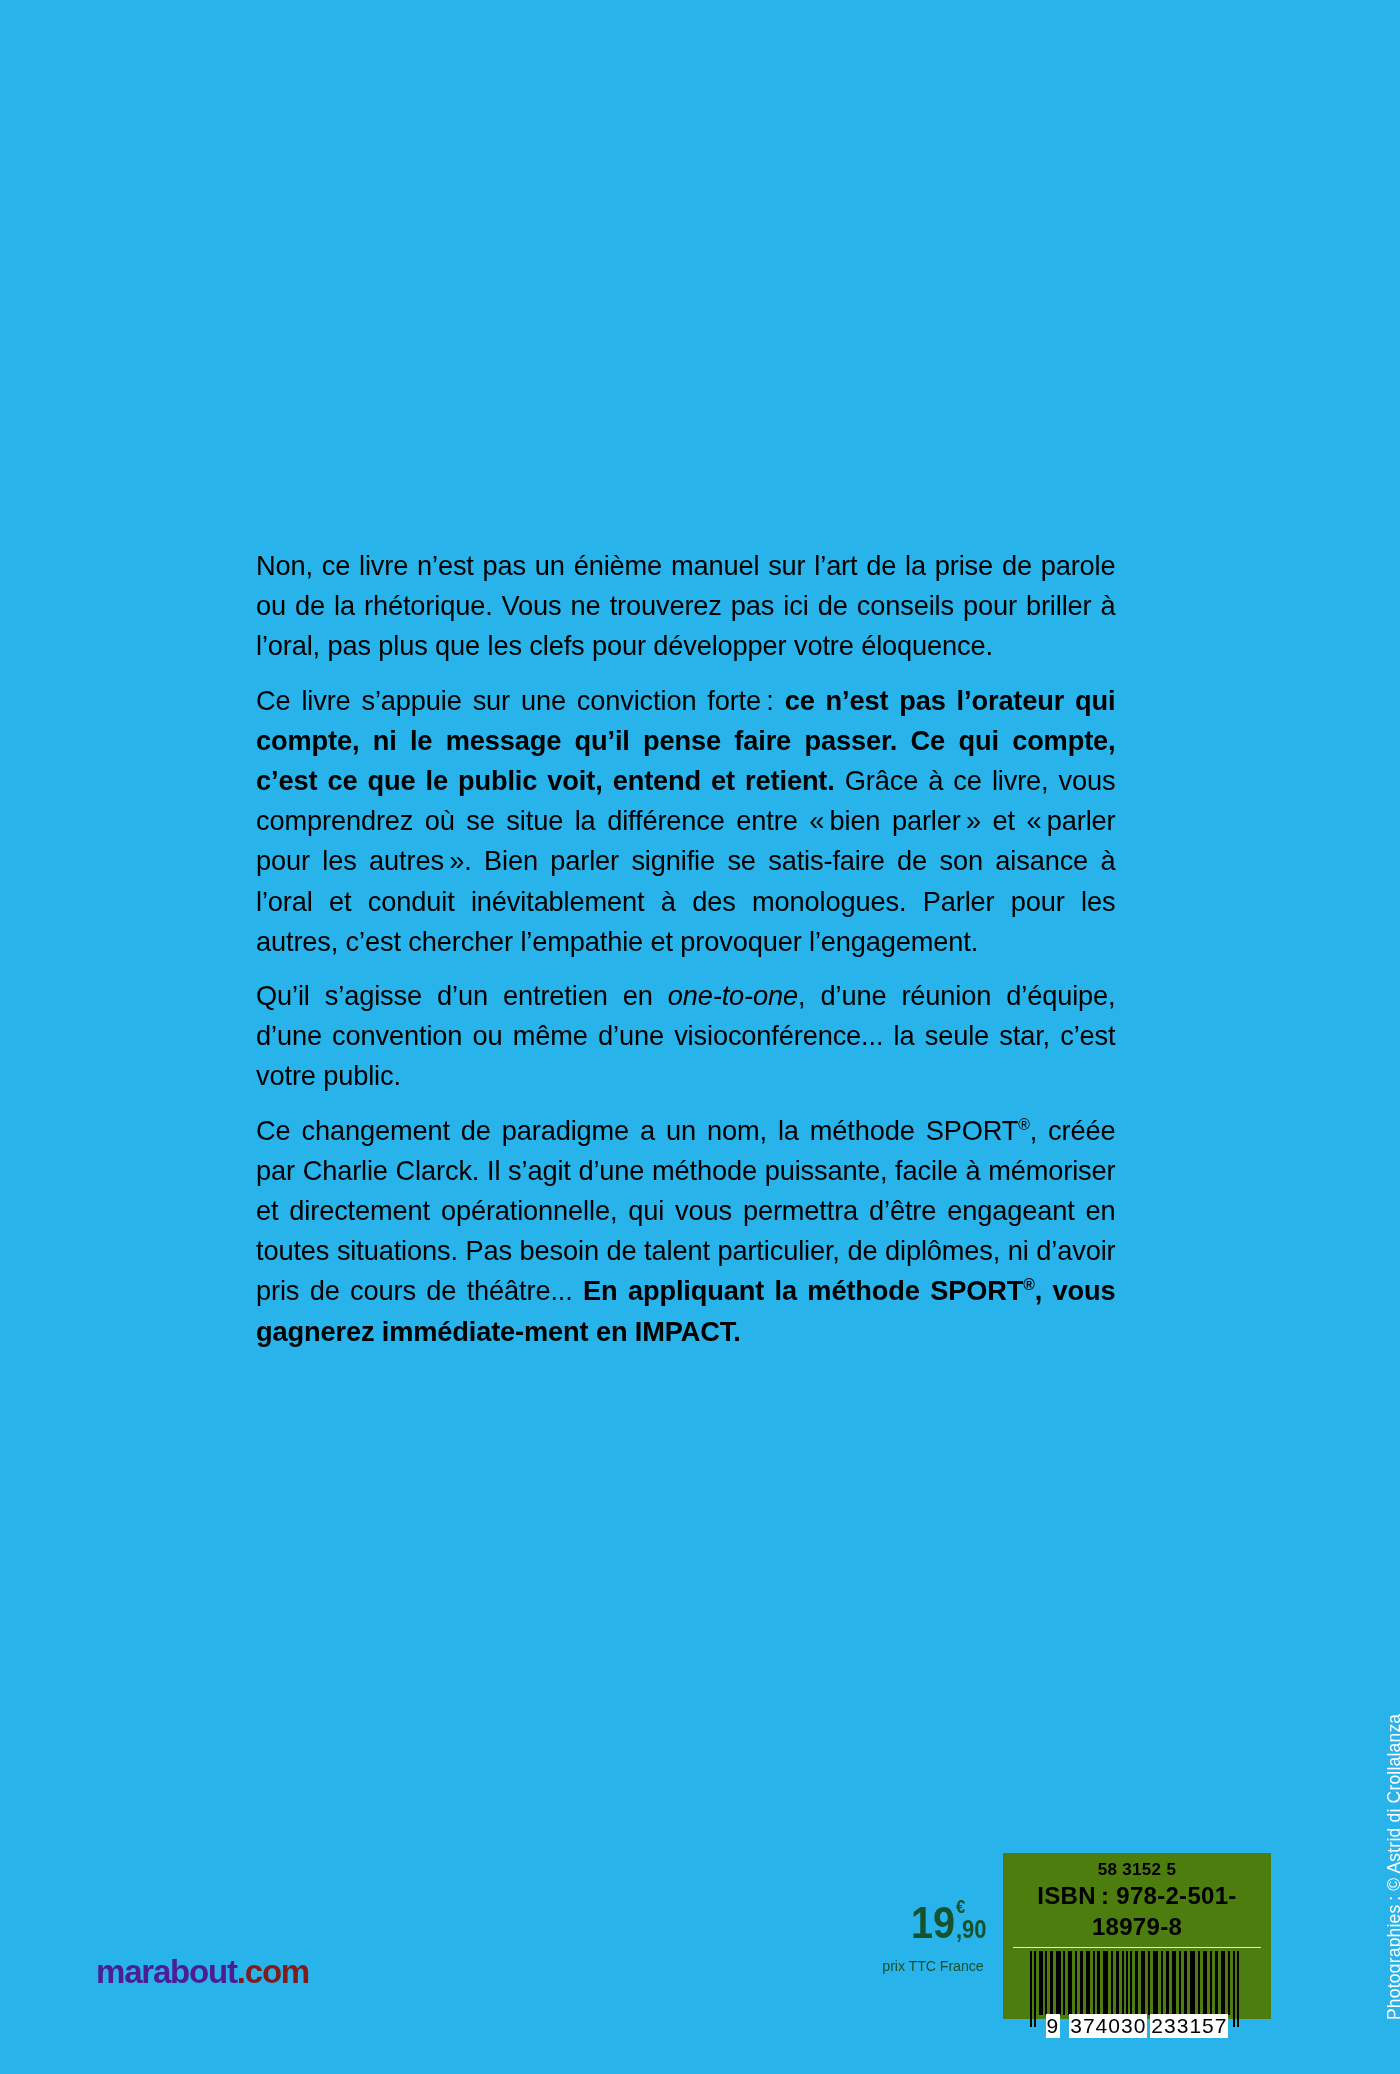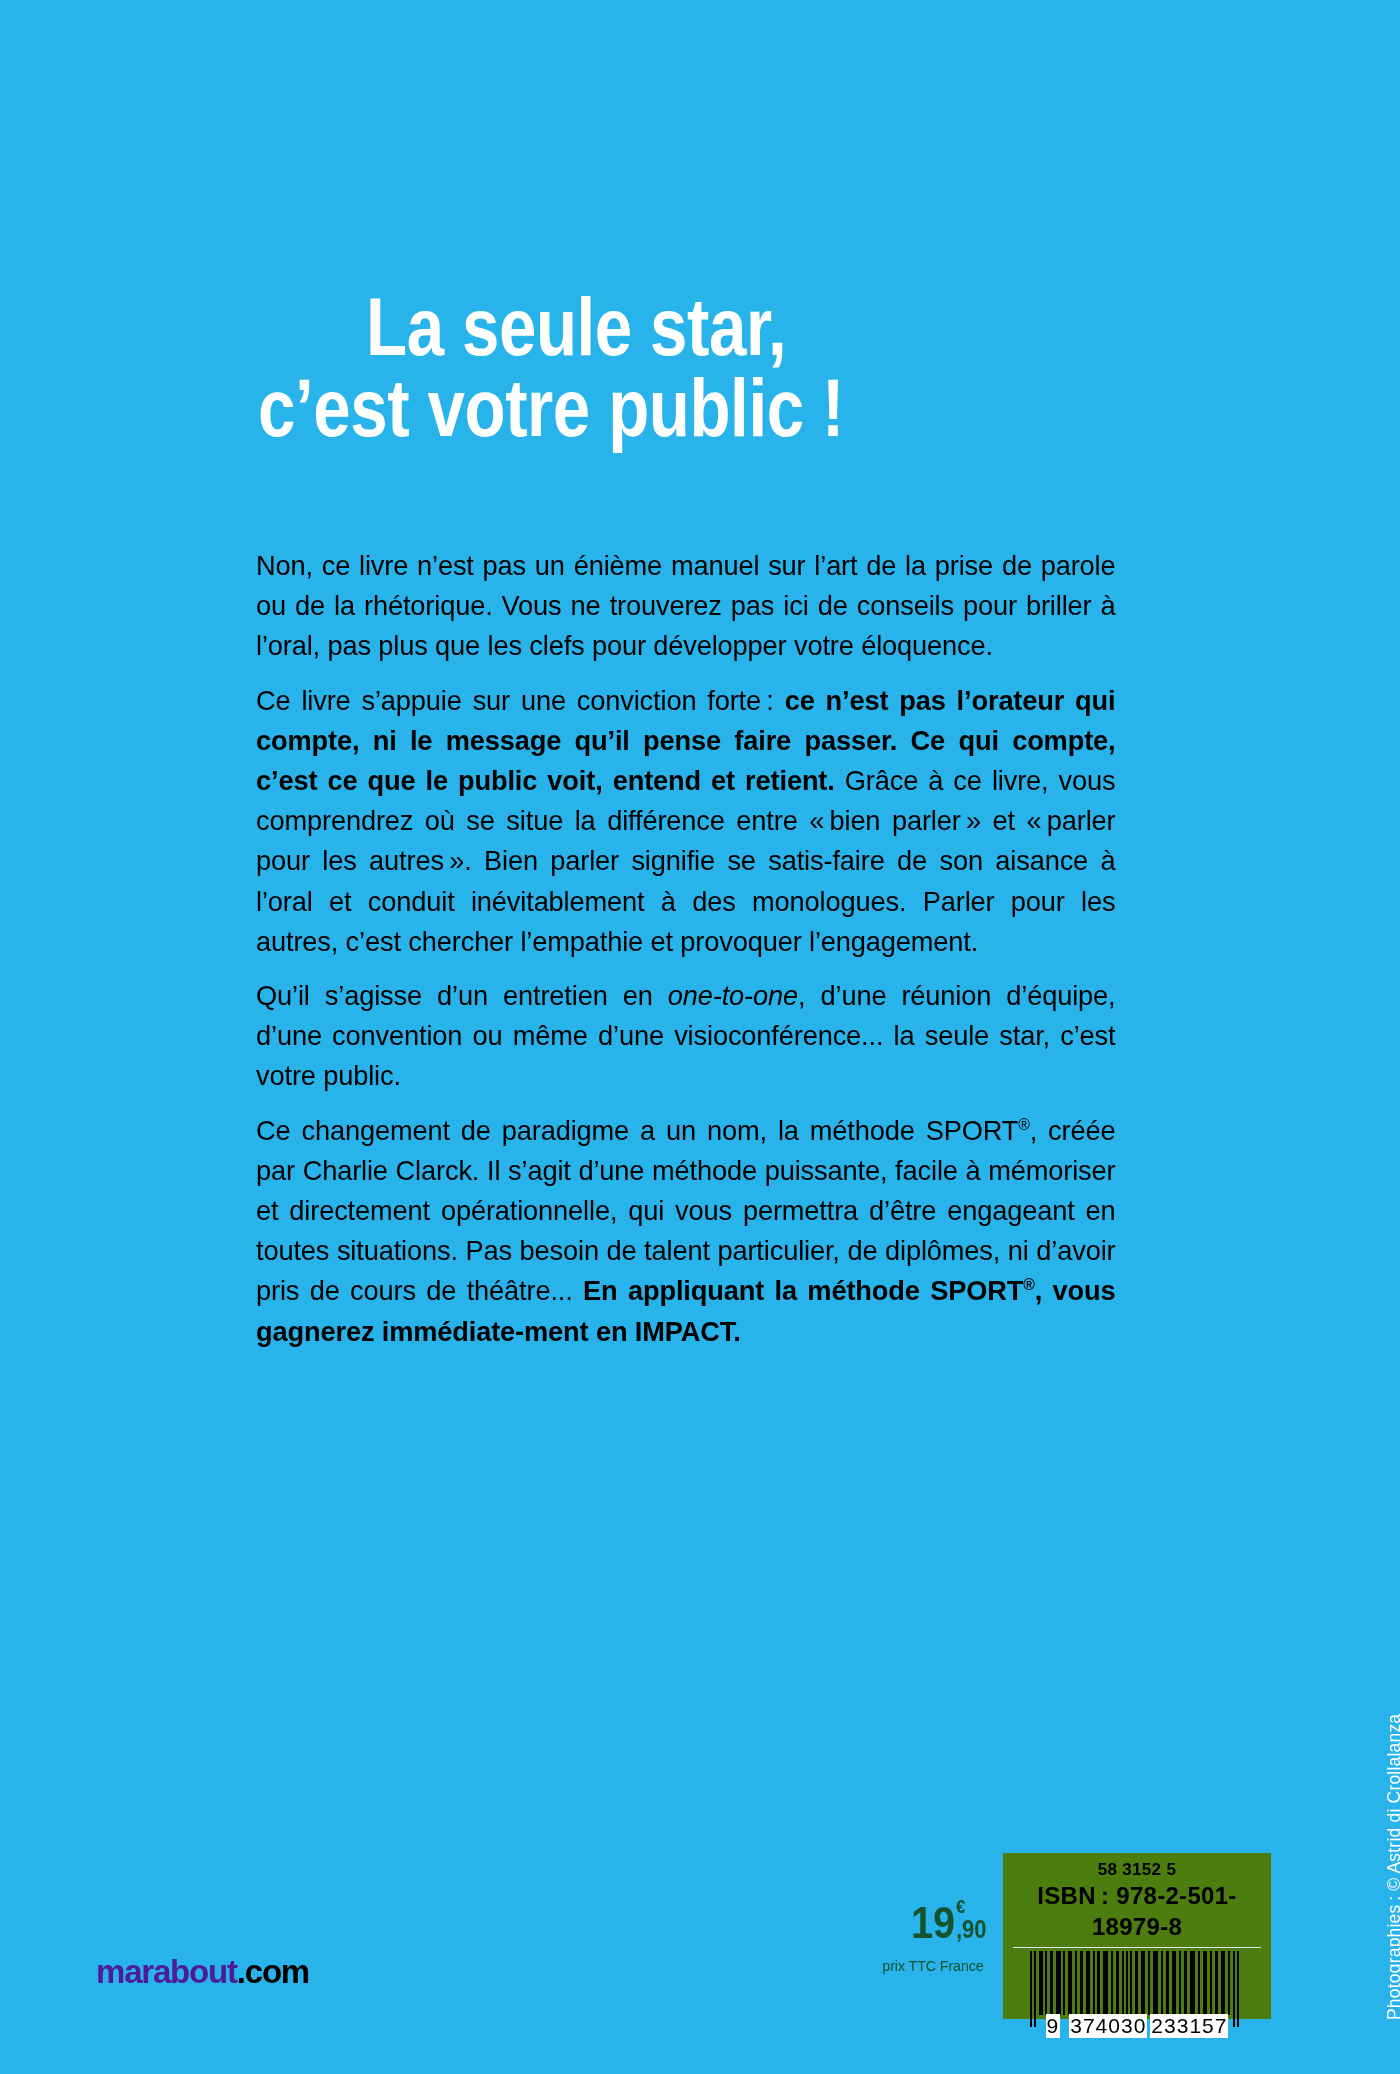--- a/index.html
+++ b/index.html
@@ -202,31 +202,27 @@
   .logo {
     position: absolute;
     left: 96px;
     top: 1953px;
     font-family: "Liberation Sans", sans-serif;
     font-weight: 700;
     font-size: 33px;
     letter-spacing: -1.2px;
   }
   .logo .brand { color: #4c1d95; }
-  .logo .tld   { color: #000000; }
+  .logo .tld   { color: #7f1d1d; }
 </style>
 </head>
 <body>
 
 <div class="cover">
 
-  <div class="title-block">
-    <div class="title-line title-line-1">La seule star,</div>
-    <div class="title-line title-line-2">c’est votre public !</div>
-  </div>
 
   <div class="body-copy">
 
     <p>Non, ce livre n’est pas un énième manuel sur l’art de la prise de parole ou de la rhétorique. Vous ne trouverez pas ici de conseils pour briller à l’oral, pas plus que les clefs pour développer votre éloquence.</p>
 
     <p><span>Ce livre s’appuie sur une conviction forte : </span><b>ce n’est pas l’orateur qui compte, ni le message qu’il pense faire passer. Ce qui compte, c’est ce que le public voit, entend et retient.</b><span> Grâce à ce livre, vous comprendrez où se situe la différence entre « bien parler » et « parler pour les autres ». Bien parler signifie se satis-faire de son aisance à l’oral et conduit inévitablement à des monologues. Parler pour les autres, c’est chercher l’empathie et provoquer l’engagement.</span></p>
 
     <p><span>Qu’il s’agisse d’un entretien en </span><i>one-to-one</i><span>, d’une réunion d’équipe, d’une convention ou même d’une visioconférence... la seule star, c’est votre public.</span></p>
 
     <p><span>Ce changement de paradigme a un nom, la méthode SPORT</span><sup class="reg">®</sup><span>, créée par Charlie Clarck. Il s’agit d’une méthode puissante, facile à mémoriser et directement opérationnelle, qui vous permettra d’être engageant en toutes situations. Pas besoin de talent particulier, de diplômes, ni d’avoir pris de cours de théâtre... </span><b>En appliquant la méthode SPORT</b><b><sup class="reg">®</sup></b><b>, vous gagnerez immédiate-ment en IMPACT.</b></p>

